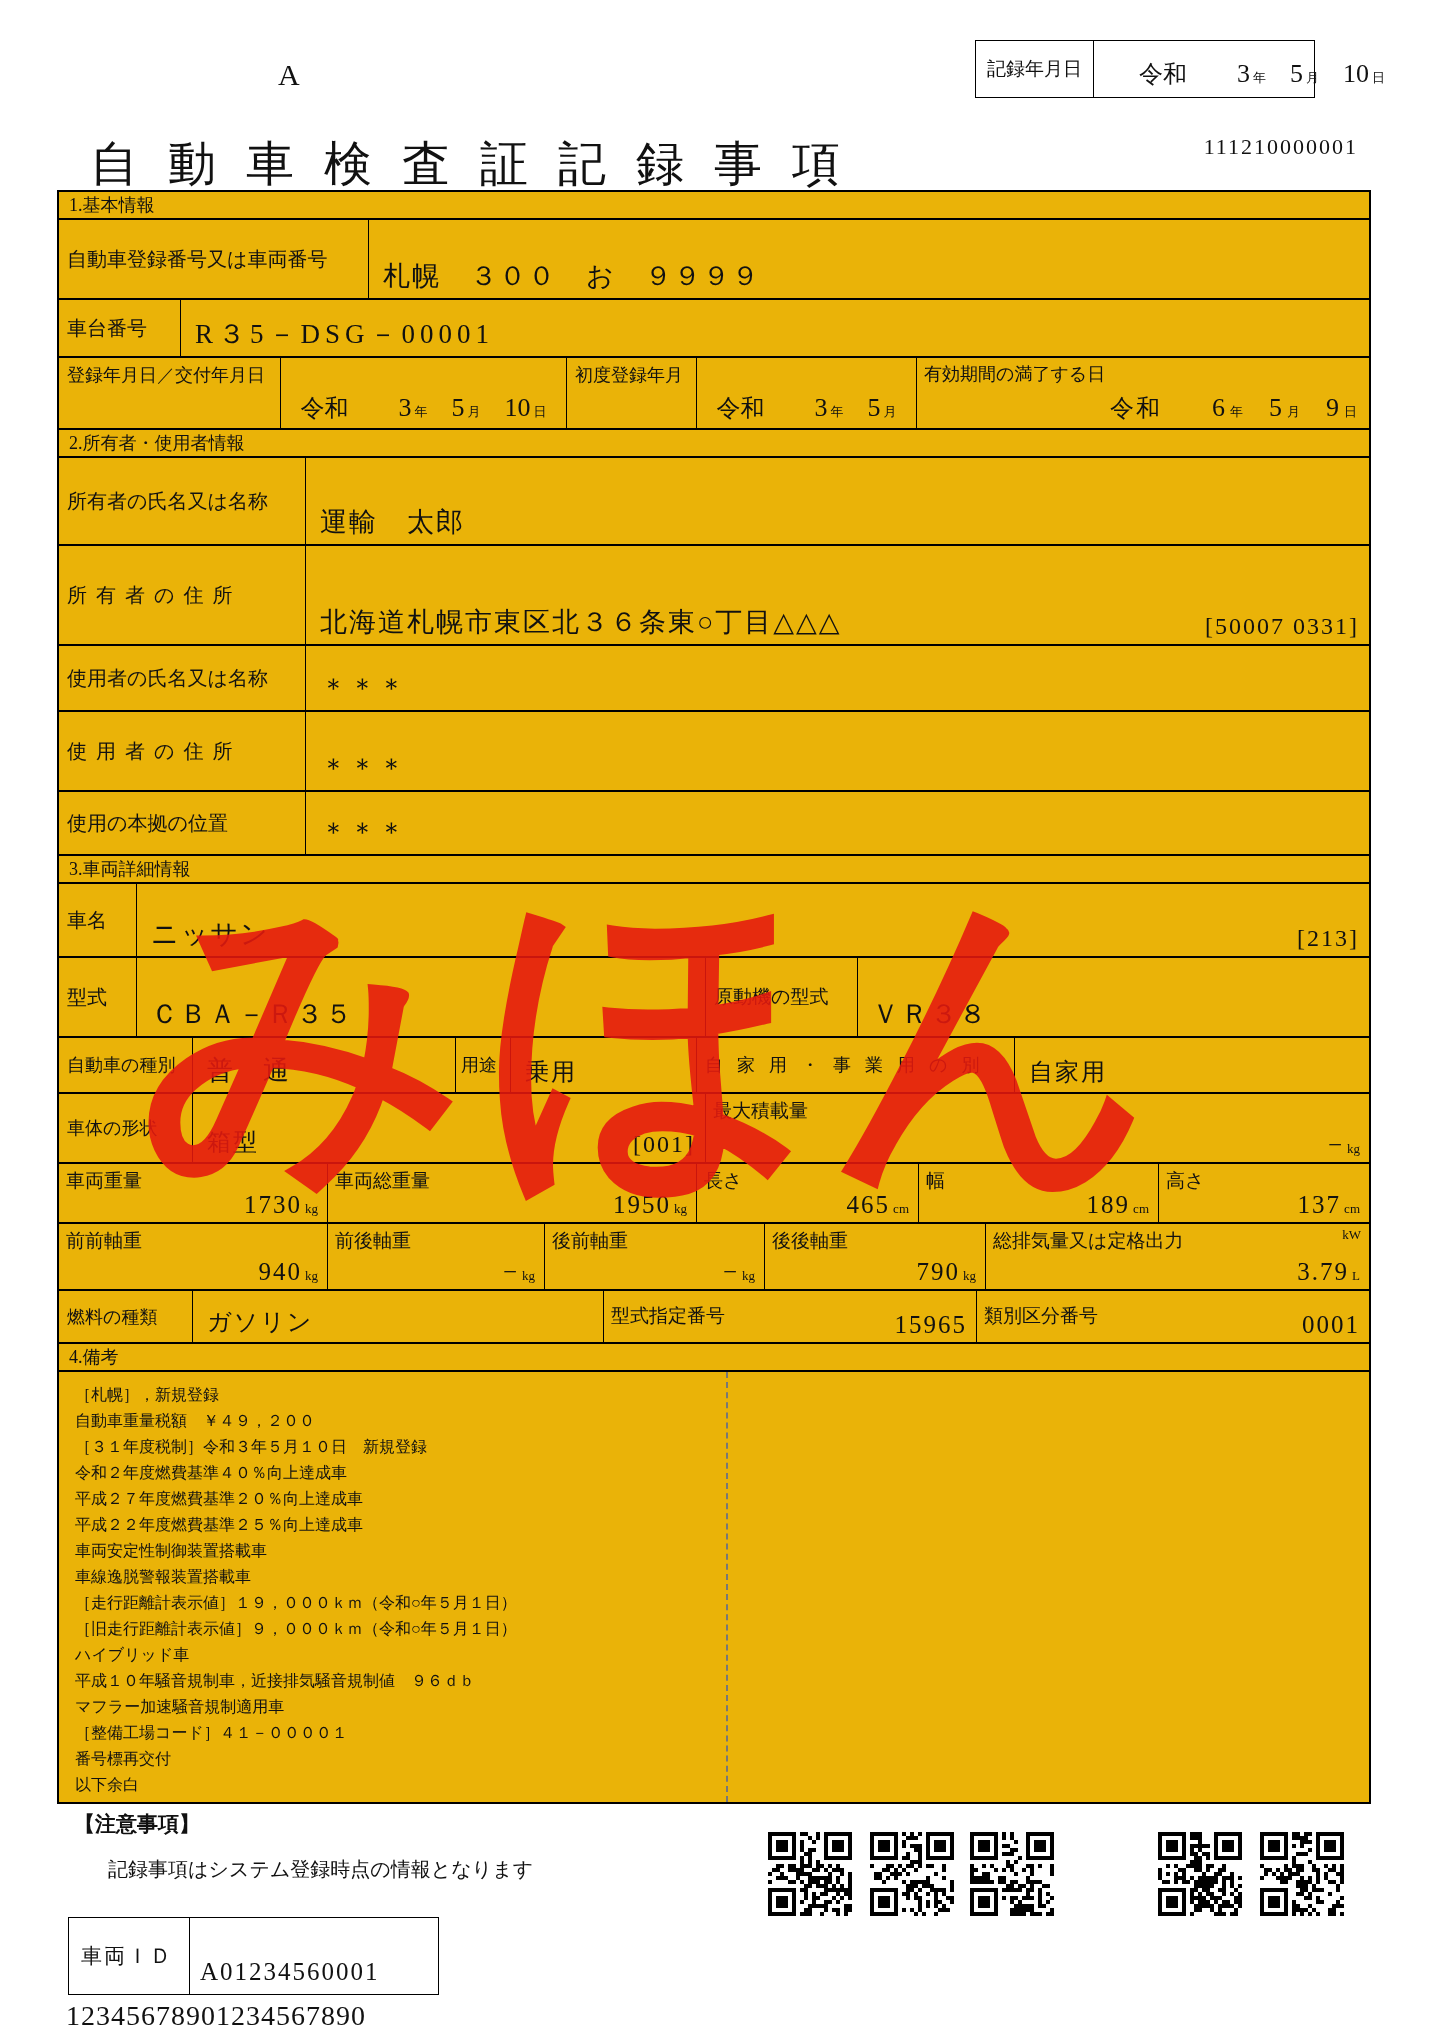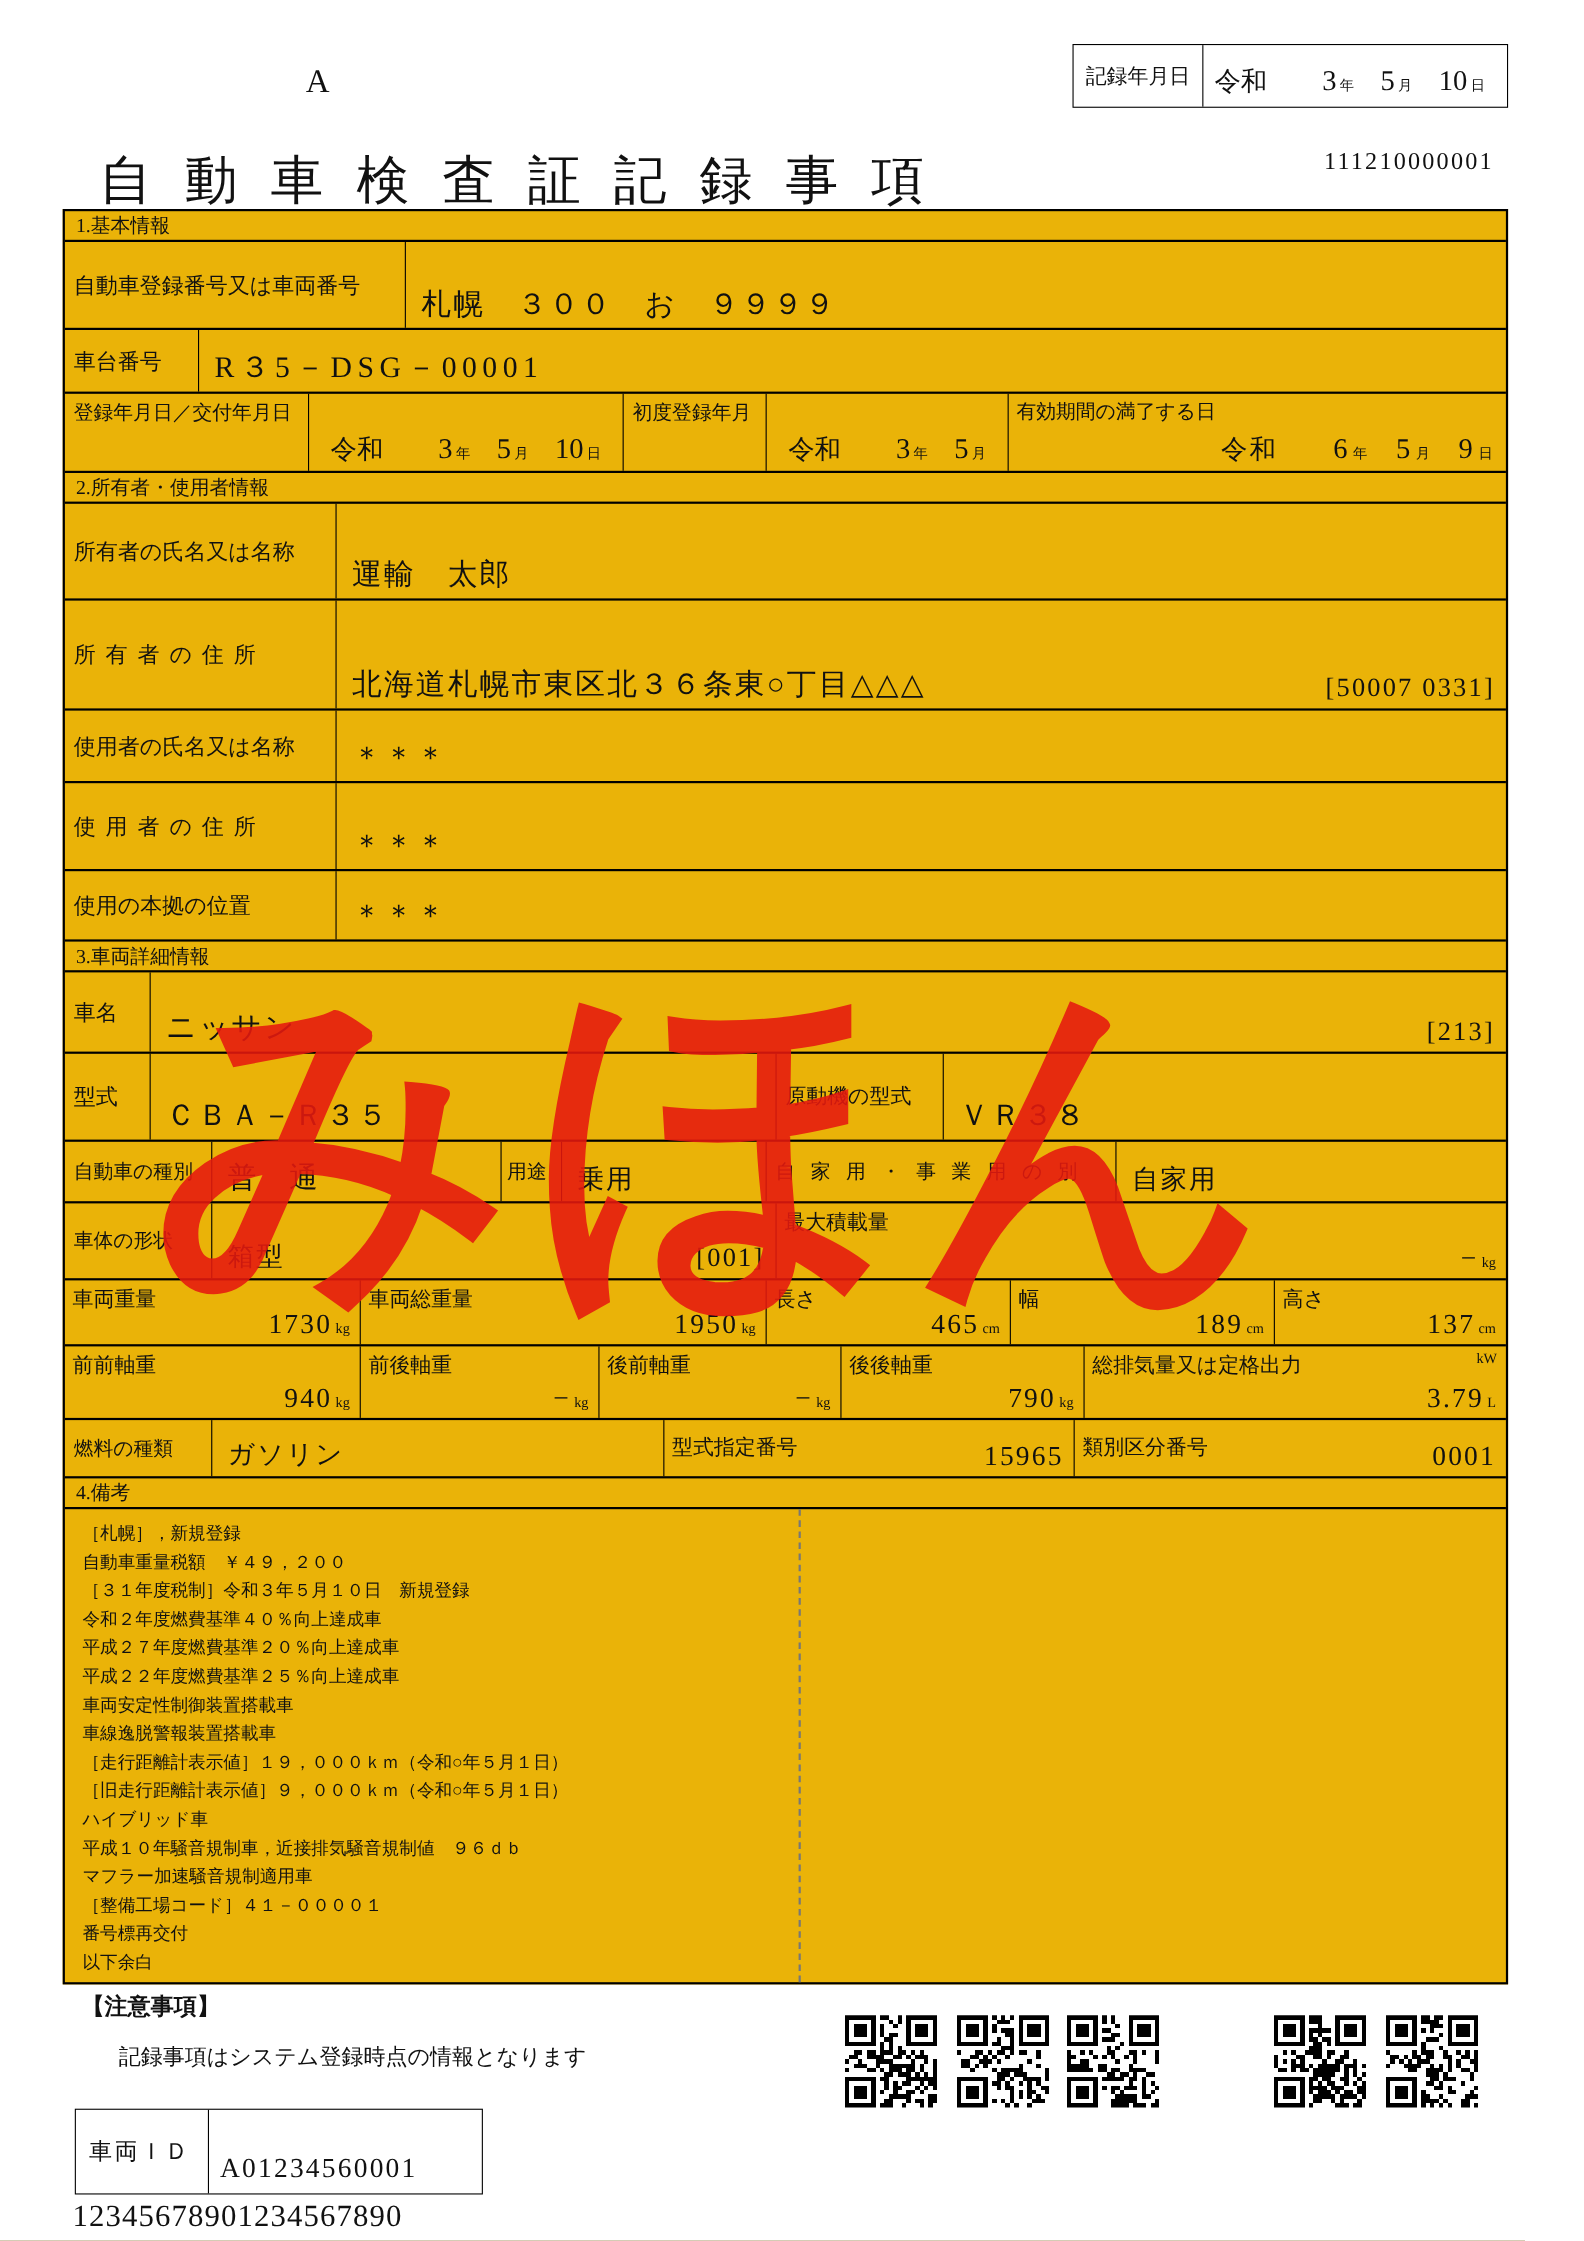--- a/index.html
+++ b/index.html
@@ -5,22 +5,22 @@
   * { box-sizing: border-box; margin: 0; padding: 0; }
   body { background: #888; font-family: "Liberation Serif", "DejaVu Serif", serif; }
   .page { position: relative; width: 1440px; height: 2037px; background: #ffffff; color: #111;
           margin: 0 auto; overflow: hidden; }
 
   .corner-a { position: absolute; left: 278px; top: 58px; font-size: 30px; }
   .doc-title { position: absolute; left: 90px; top: 132px; font-size: 48px; letter-spacing: 30px;
                white-space: nowrap; font-weight: 500; }
   .doc-number { position: absolute; right: 82px; top: 134px; font-size: 22px; letter-spacing: 2px; }
 
-  .record-box { position: absolute; left: 975px; top: 40px; width: 396px; height: 58px;
-                border: 1px solid #000; display: flex; }
+  .record-box { position: absolute; left: 975px; top: 40px; width: 340px; height: 58px;
+                border: 1px solid #000; display: flex; gap: 35px; }
   .rb-label { flex: 0 0 118px; border-right: 1px solid #000; display: flex; align-items: center;
               justify-content: center; font-size: 19px; }
   .rb-value { flex: 1; display: flex; align-items: flex-end; padding: 0 6px 7px 10px; }
 
   
   .jdate { white-space: nowrap; }
   .jdate .era  { font-size: 24px; margin-right: 26px; }
   .jdate .dnum { font-size: 26px; margin-left: 24px; }
   .jdate .dunit{ font-size: 13px; margin-left: 3px; }
 

